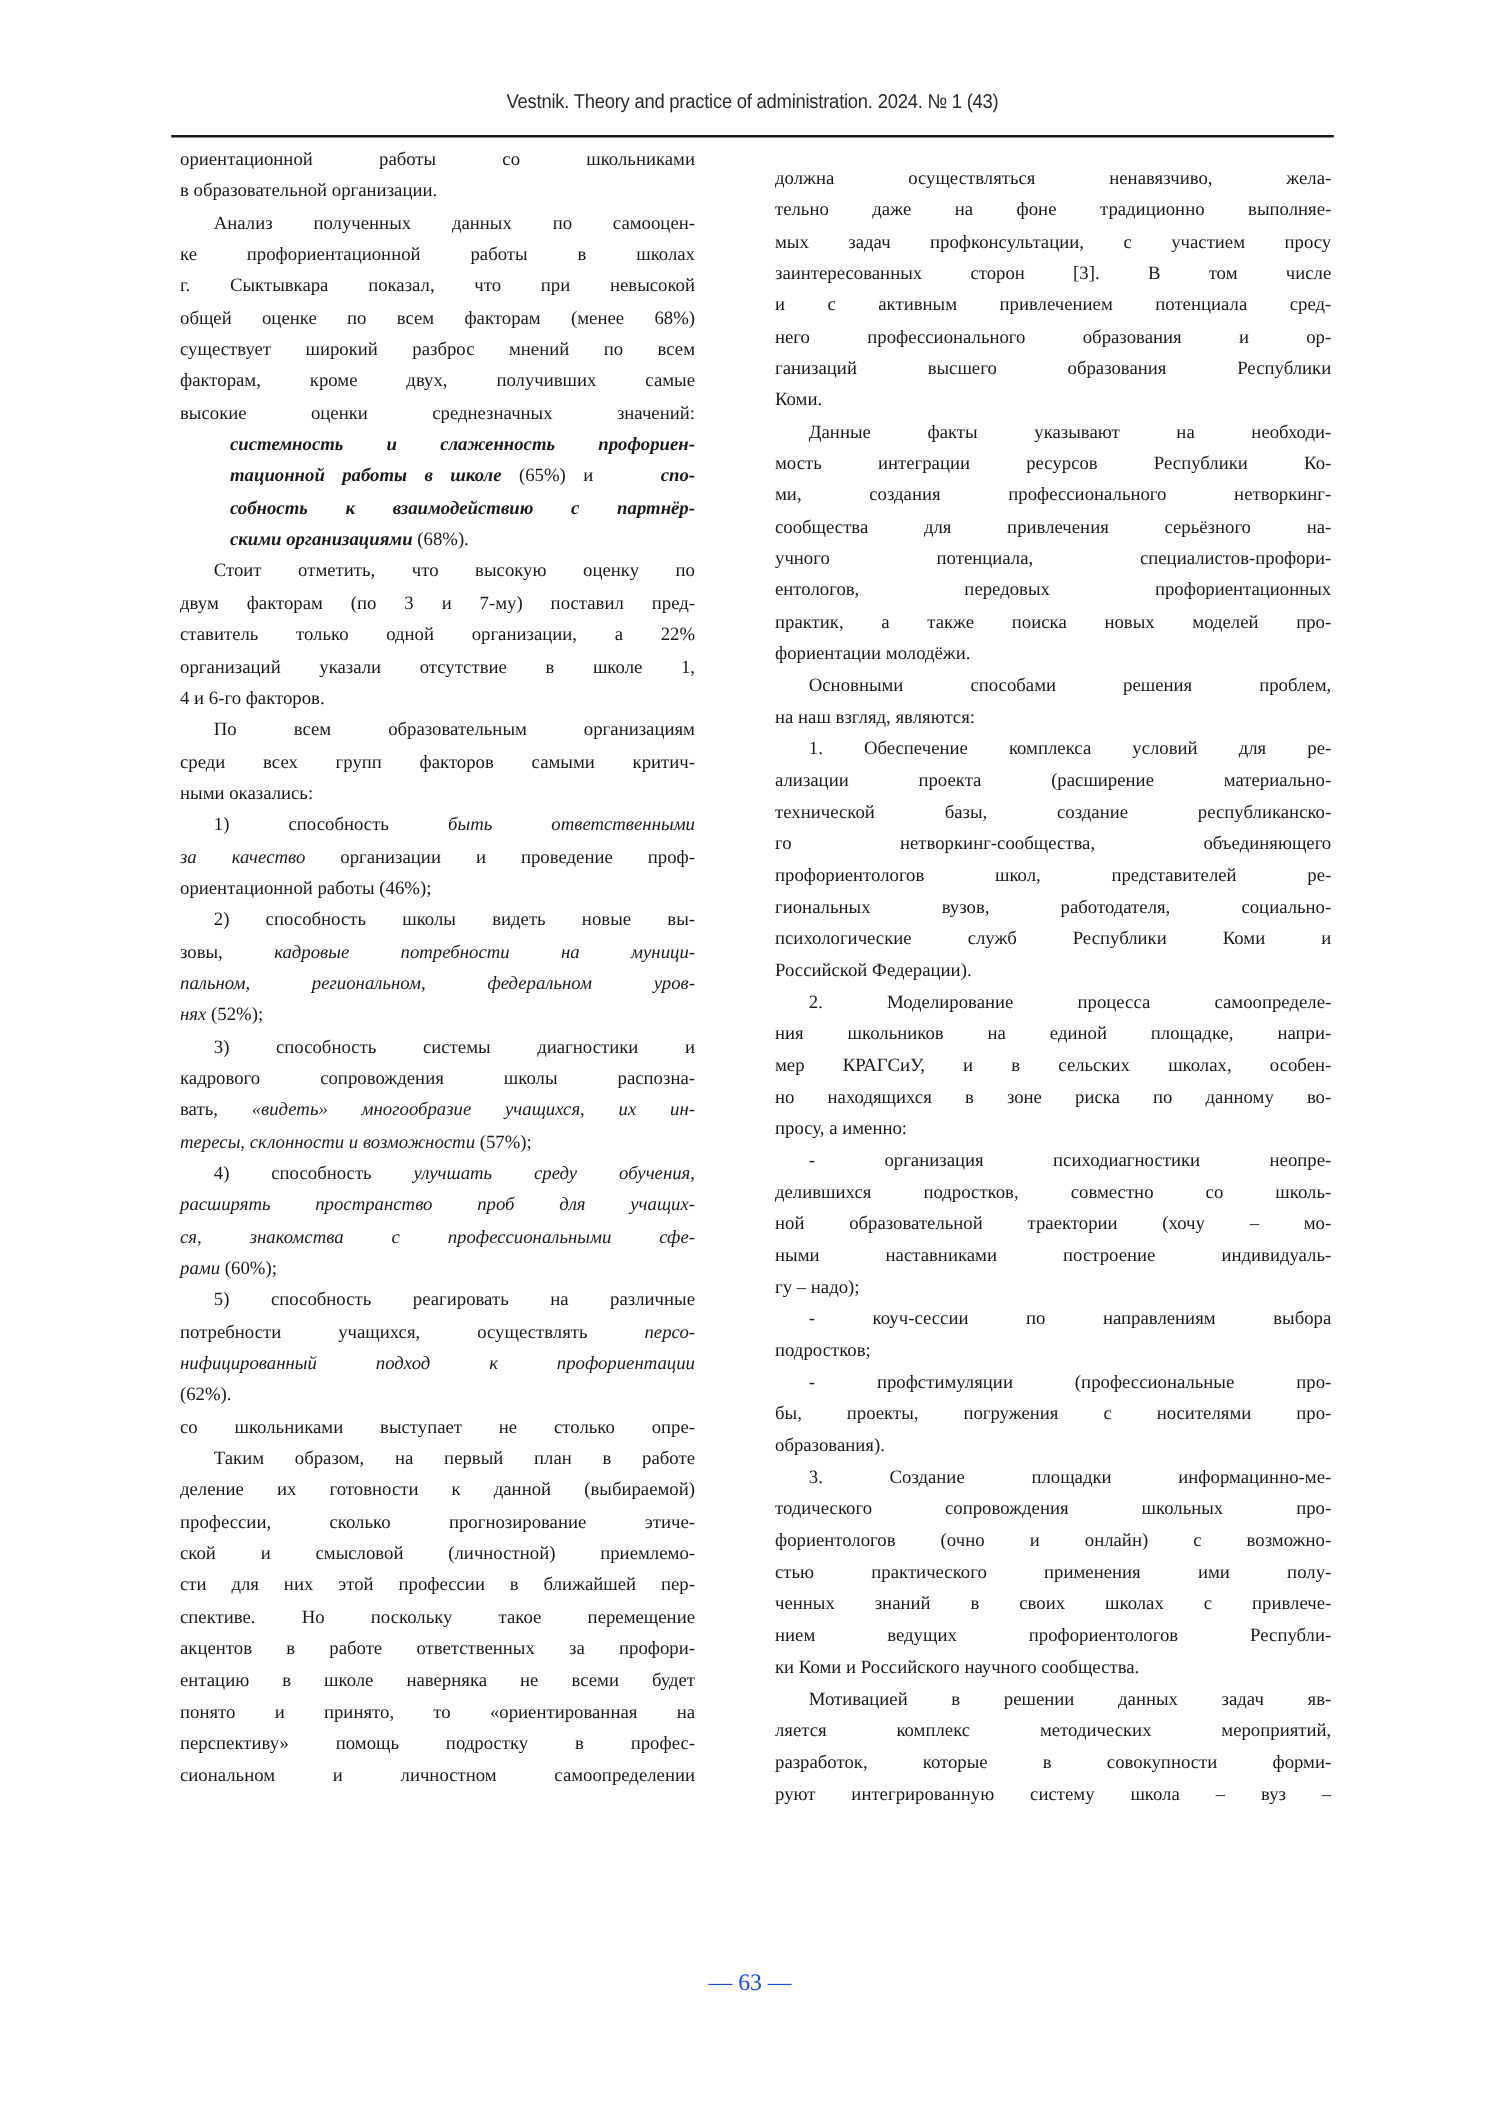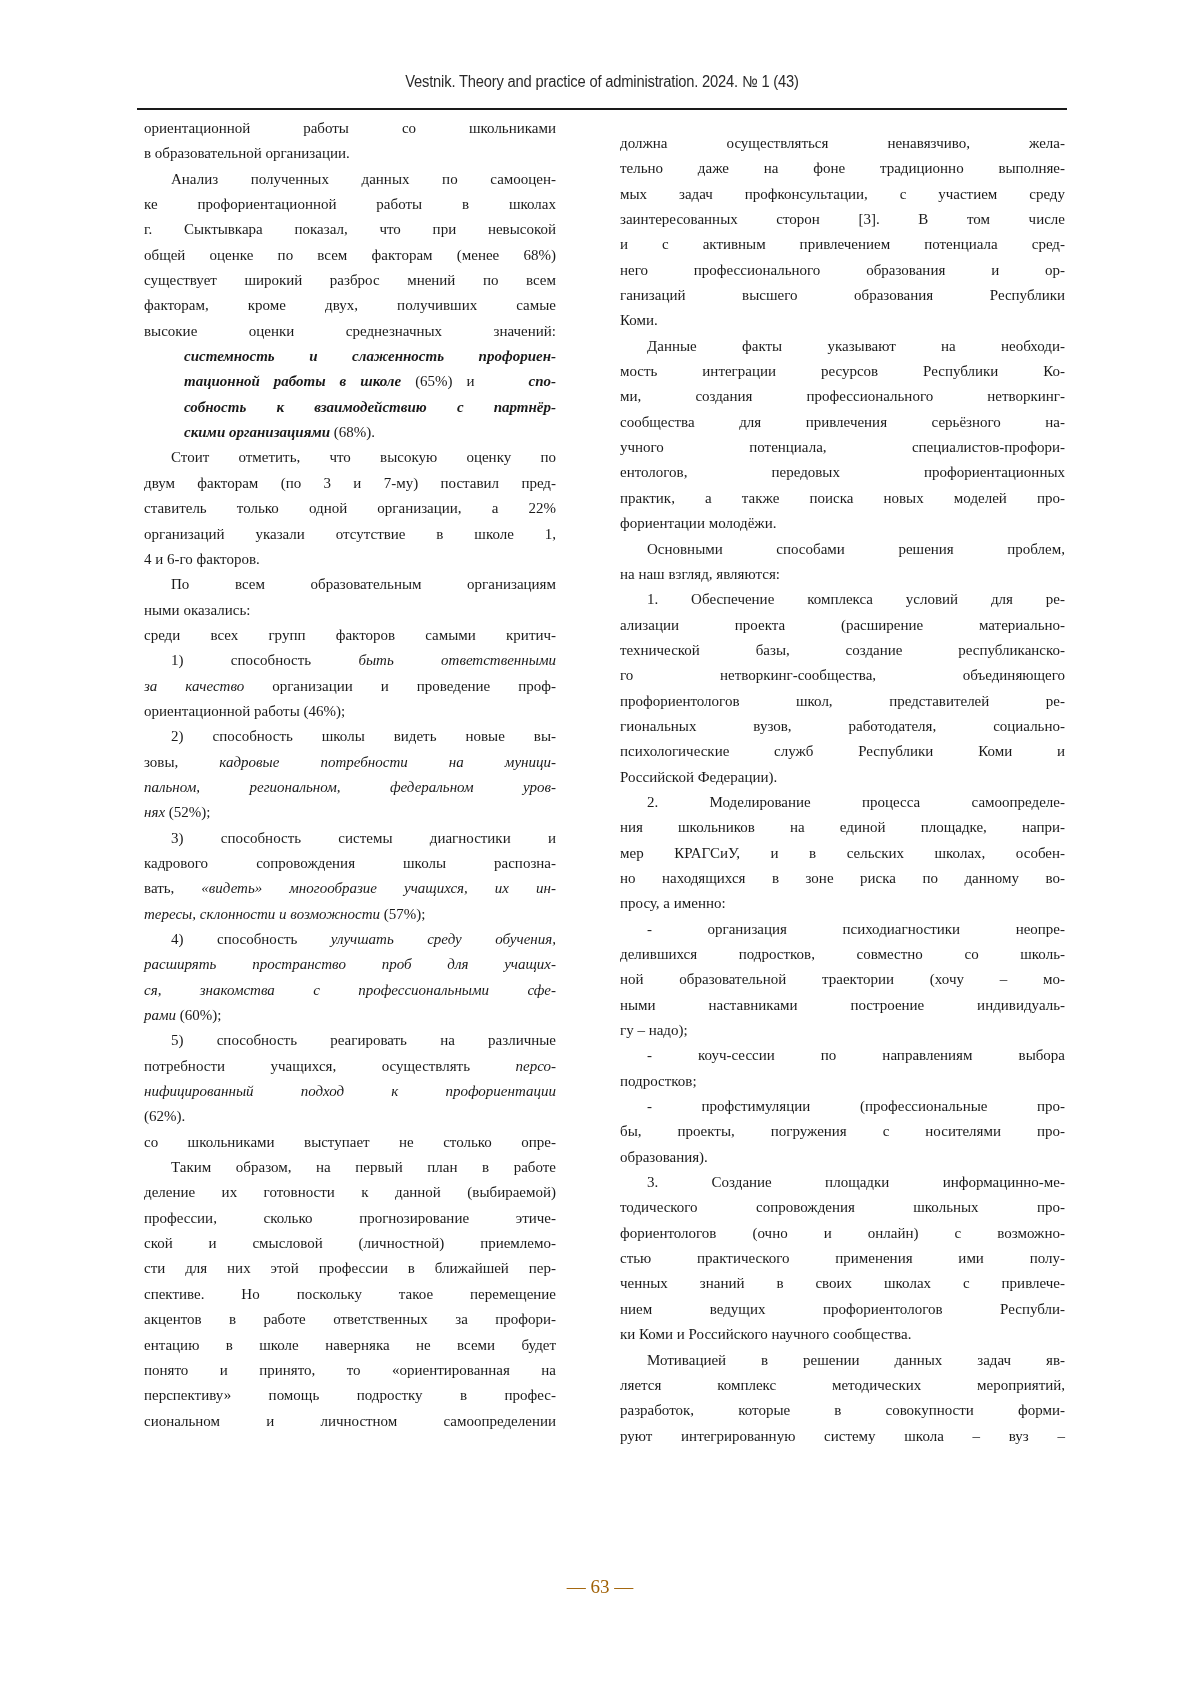--- a/index.html
+++ b/index.html
@@ -60,21 +60,21 @@
     .it { font-style: italic; }
     .bi { font-style: italic; font-weight: bold; margin-left: 40px; }
     .page-number {
       position: absolute;
       left: 0;
       width: 1200px;
       top: 1576px;
       text-align: center;
       font-family: "Liberation Serif", serif;
       font-size: 19px;
-      color: #a16207;
+      color: #1d4ed8;
       padding-right: 0px;
     }
   </style>
 </head>
 <body>
 
 <div class="running-header">Vestnik. Theory and practice of administration. 2024. № 1 (43)</div>
 <div class="header-rule"></div>
 
 <div class="column col-left">
@@ -97,22 +97,22 @@
     </div>
     <div>
       <span class="line indent"><span>Стоит отметить, что высокую оценку по</span></span>
       <span class="line"><span>двум факторам (по 3 и 7-му) поставил пред-</span></span>
       <span class="line"><span>ставитель только одной организации, а 22%</span></span>
       <span class="line"><span>организаций указали отсутствие в школе 1,</span></span>
       <span class="line last"><span>4 и 6-го факторов.</span></span>
     </div>
     <div>
       <span class="line indent"><span>По всем образовательным организациям</span></span>
+      <span class="line"><span>среди всех групп факторов самыми критич-</span></span>
       <span class="line last"><span>ными оказались:</span></span>
-      <span class="line"><span>среди всех групп факторов самыми критич-</span></span>
     </div>
     <div>
       <span class="line indent"><span>1) способность </span><span class="it">быть ответственными</span></span>
       <span class="line"><span class="it">за качество</span><span> организации и проведение проф-</span></span>
       <span class="line last"><span>ориентационной работы (46%);</span></span>
     </div>
     <div>
       <span class="line indent"><span>2) способность школы видеть новые вы-</span></span>
       <span class="line"><span>зовы, </span><span class="it">кадровые потребности на муници-</span></span>
       <span class="line"><span class="it">пальном, региональном, федеральном уров-</span></span>
@@ -148,21 +148,21 @@
       <span class="line"><span>ентацию в школе наверняка не всеми будет</span></span>
       <span class="line"><span>понято и принято, то «ориентированная на</span></span>
       <span class="line"><span>перспективу» помощь подростку в профес-</span></span>
       <span class="line"><span>сиональном и личностном самоопределении</span></span>
     </div>
   </div>
 <div class="column col-right">
     <div>
       <span class="line"><span>должна осуществляться ненавязчиво, жела-</span></span>
       <span class="line"><span>тельно даже на фоне традиционно выполняе-</span></span>
-      <span class="line"><span>мых задач профконсультации, с участием среду</span></span>
+      <span class="line"><span>мых задач профконсультации, с участием просу</span></span>
       <span class="line"><span>заинтересованных сторон [3]. В том числе</span></span>
       <span class="line"><span>и с активным привлечением потенциала сред-</span></span>
       <span class="line"><span>него профессионального образования и ор-</span></span>
       <span class="line"><span>ганизаций высшего образования Республики</span></span>
       <span class="line last"><span>Коми.</span></span>
     </div>
     <div>
       <span class="line indent"><span>Данные факты указывают на необходи-</span></span>
       <span class="line"><span>мость интеграции ресурсов Республики Ко-</span></span>
       <span class="line"><span>ми, создания профессионального нетворкинг-</span></span>

